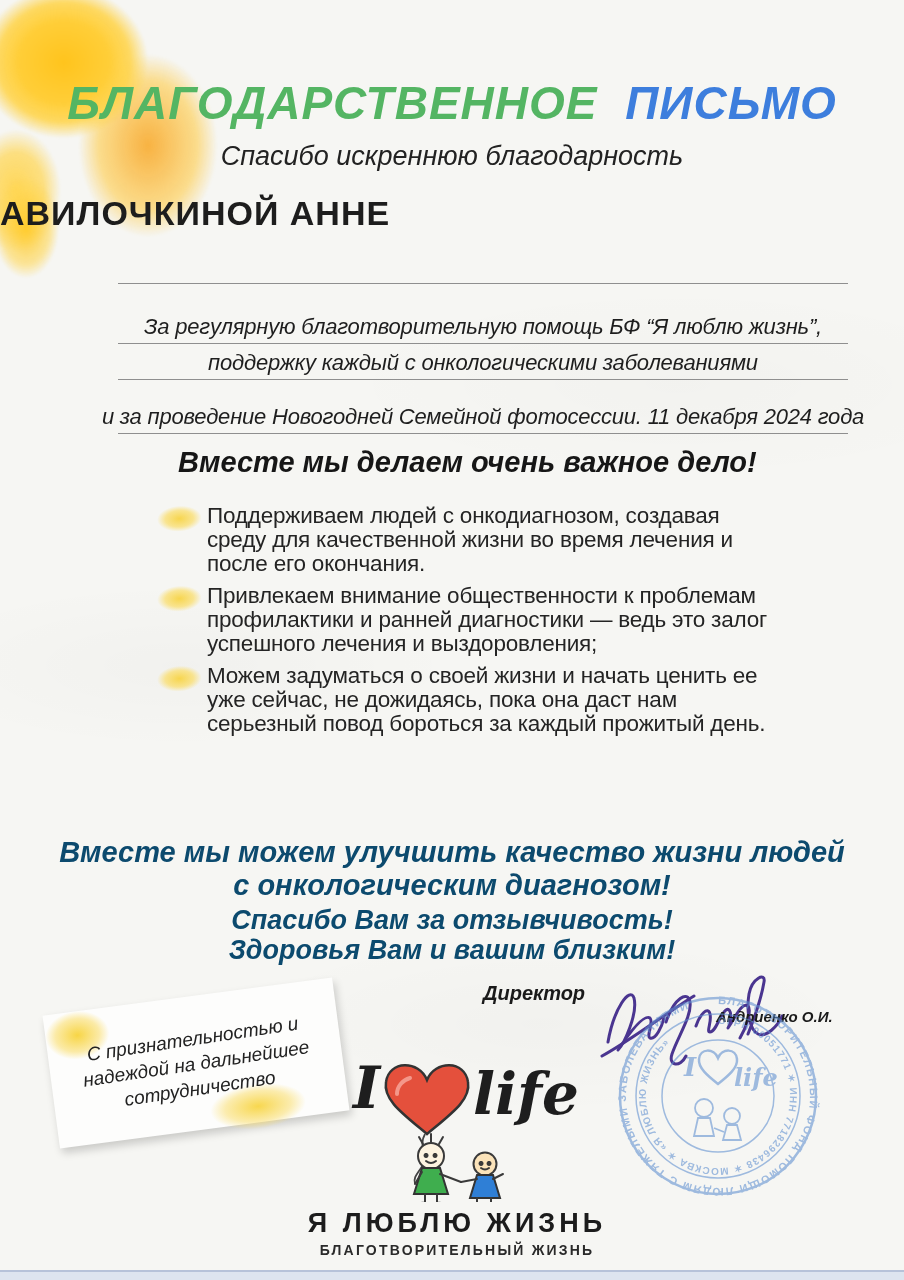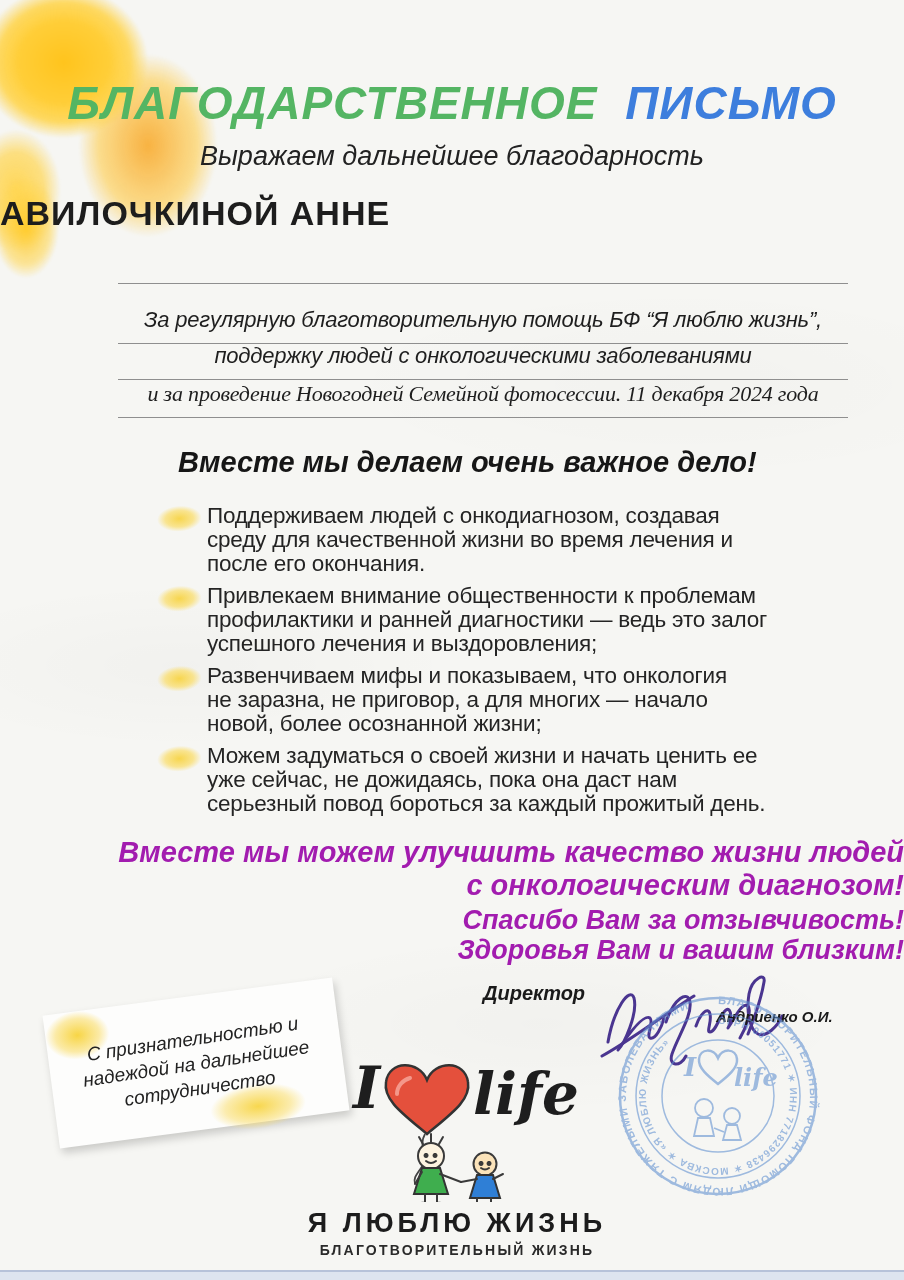--- a/index.html
+++ b/index.html
@@ -53,47 +53,47 @@
     text-align:left; font-weight:bold; font-size:34px; letter-spacing:1px; color:#1d1d1d;
   }
 
   .reason{position:absolute; left:118px; top:270px; width:730px;}
   .reason .rule0{position:absolute; left:0; top:13px; width:100%; border-bottom:1.5px solid #8f8f8f;}
   .reason .r-line{
     position:absolute; left:0; width:100%;
     display:flex; align-items:flex-end; justify-content:center;
     border-bottom:1.5px solid #8f8f8f;
     font-style:italic; font-size:22px; color:#1e1e1e; letter-spacing:-0.2px;
-    padding-bottom:10px; box-sizing:border-box; white-space:nowrap;
+    padding-bottom:3px; box-sizing:border-box; white-space:nowrap;
   }
   .reason .r1{top:24px; height:50px;}
   .reason .r2{top:80px; height:30px;}
-  .reason .r3{top:116px; height:32px;font-family:Liberation Serif, serif;}
+  .reason .r3{top:132px; height:32px;}
 
   .mission-heading{
     position:absolute; left:178px; top:446px;
     font-weight:bold; font-style:italic; font-size:29px; color:#161616; white-space:nowrap;
   }
 
   .bullets{position:absolute; left:160px; top:504px; width:660px; list-style:none; margin:0; padding:0;}
   .bullets li{position:relative; padding-left:47px; margin-bottom:8px;}
   .bullets .mark{
     position:absolute; left:-4px; top:1px; width:52px; height:27px;
     background:radial-gradient(closest-side at 45% 50%, rgba(247,212,70,.95), rgba(250,222,110,.75) 60%, rgba(252,232,150,0) 95%);
     border-radius:55% 45% 60% 40%;
     transform:rotate(-4deg);
   }
   .bullets p{
     margin:0; white-space:pre-line;
     font-size:22.5px; line-height:24px; letter-spacing:-0.2px; color:#242424;
   }
 
   .closing-1, .closing-2{
-    position:absolute; left:0; width:100%; text-align:right;
-    font-weight:bold; font-style:italic; white-space:pre-line; color:#a21caf;
+    position:absolute; left:0; width:100%; text-align:center;
+    font-weight:bold; font-style:italic; white-space:pre-line; color:#0c4a6e;
   }
   .closing-1{top:836px; font-size:29px; line-height:33px;}
   .closing-2{top:905px; font-size:27px; line-height:30px;}
 
   .sign-role{
     position:absolute; left:483px; top:982px;
     font-weight:bold; font-style:italic; font-size:20px; color:#1a1a1a;
   }
   .sign-name{
     position:absolute; left:716px; top:1008px;
@@ -144,50 +144,44 @@
 <div class="page">
 
   <div class="splash splash-main"></div>
   <div class="splash splash-side"></div>
 
   <div class="title">
     <span class="t-green">БЛАГОДАРСТВЕННОЕ</span>
     <span class="t-blue">ПИСЬМО</span>
   </div>
 
-  <div class="subtitle">Выражаем дальнейшее благодарность</div>
+  <div class="subtitle">Спасибо искреннюю благодарность</div>
   <div class="recipient">АВИЛОЧКИНОЙ АННЕ</div>
 
   <div class="reason">
     <div class="rule0"></div>
     <div class="r-line r1">За регулярную благотворительную помощь БФ “Я люблю жизнь”,</div>
-    <div class="r-line r2">поддержку людей с онкологическими заболеваниями</div>
+    <div class="r-line r2">поддержку каждый с онкологическими заболеваниями</div>
     <div class="r-line r3">и за проведение Новогодней Семейной фотосессии. 11 декабря 2024 года</div>
   </div>
 
   <div class="mission-heading">Вместе мы делаем очень важное дело!</div>
 
   <ul class="bullets">
     <li>
       <span class="mark"></span>
       <p>Поддерживаем людей с онкодиагнозом, создавая
 среду для качественной жизни во время лечения и
 после его окончания.</p>
     </li>
     <li>
       <span class="mark"></span>
       <p>Привлекаем внимание общественности к проблемам
 профилактики и ранней диагностики — ведь это залог
 успешного лечения и выздоровления;</p>
-    </li>
-    <li>
-      <span class="mark"></span>
-      <p>Развенчиваем мифы и показываем, что онкология
-не заразна, не приговор, а для многих — начало
-новой, более осознанной жизни;</p>
     </li>
     <li>
       <span class="mark"></span>
       <p>Можем задуматься о своей жизни и начать ценить ее
 уже сейчас, не дожидаясь, пока она даст нам
 серьезный повод бороться за каждый прожитый день.</p>
     </li>
   </ul>
 
   <div class="closing-1">Вместе мы можем улучшить качество жизни людей

